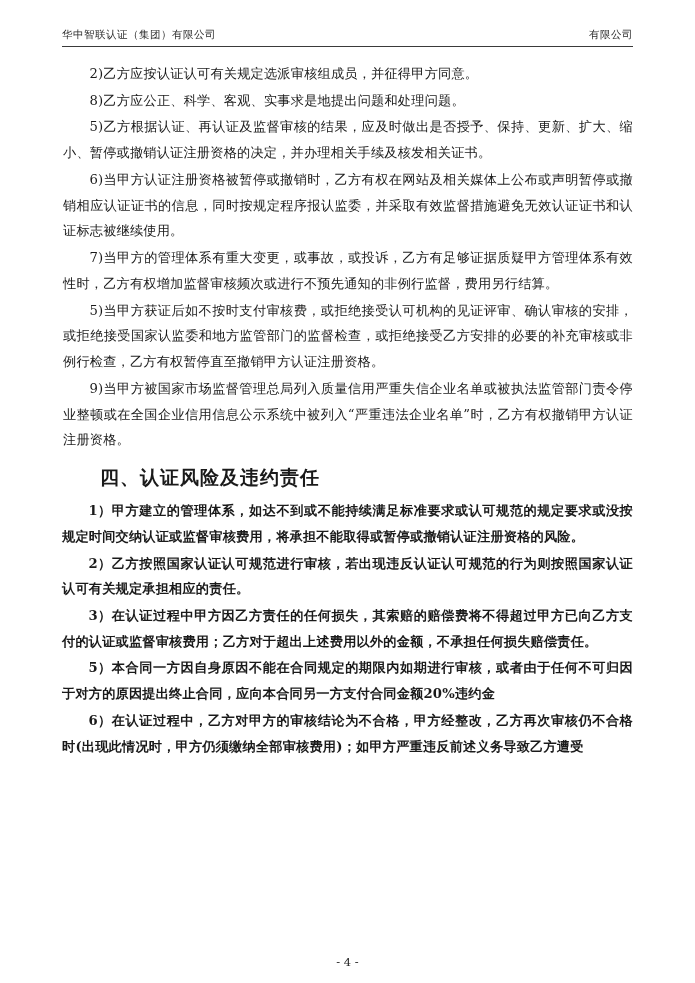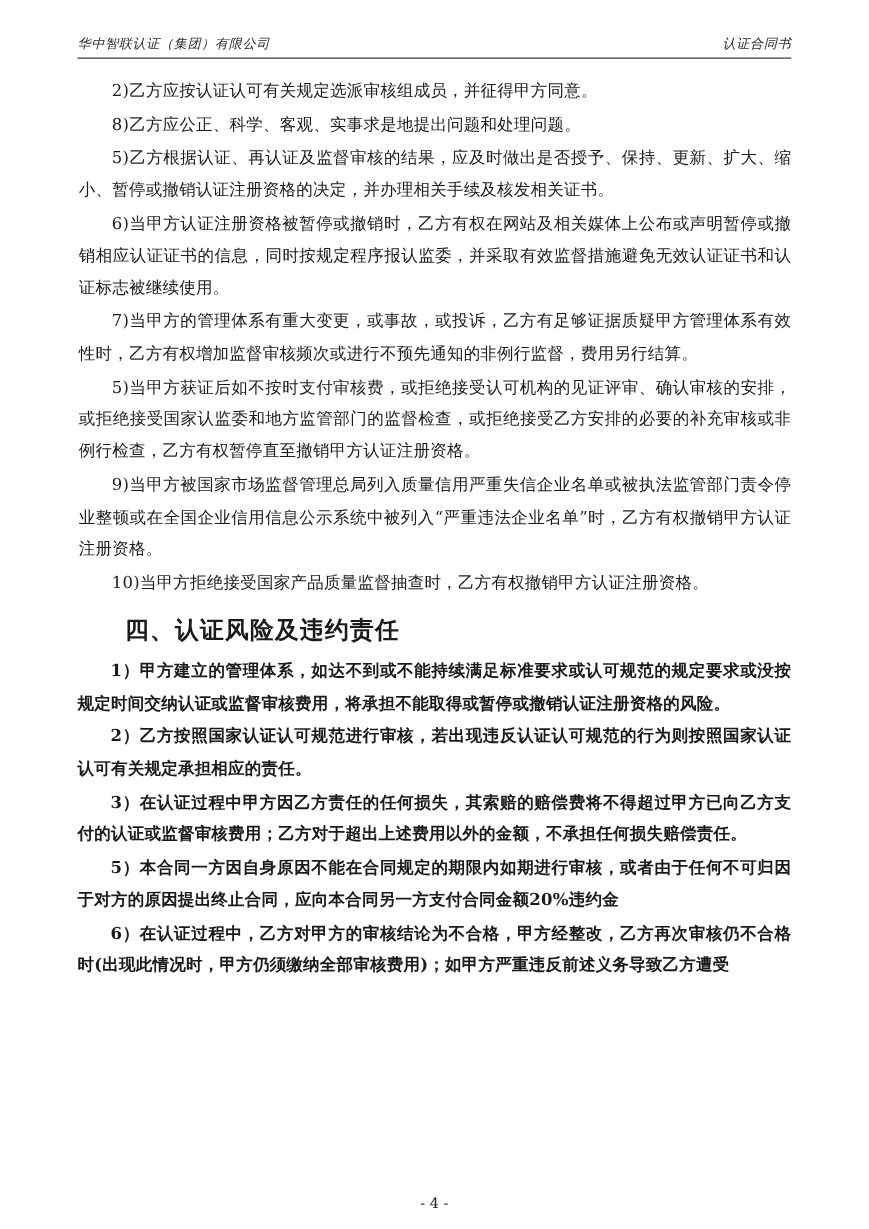--- a/index.html
+++ b/index.html
@@ -25,21 +25,20 @@
     bottom: 28px;
   }
   .header {
     display: flex;
     justify-content: space-between;
     align-items: flex-end;
     font-size: 10.5px;
     letter-spacing: 0.5px;
     color: #2a2a2a;
     padding-bottom: 4px;
-    font-style: italic;
   }
   .header-left, .header-right {
     white-space: nowrap;
   }
   .header-rule {
     border: 0;
     border-top: 1px solid #3a3a3a;
     margin: 0 0 14px 0;
   }
   .body {
@@ -79,34 +78,33 @@
   }
 </style>
 </head>
 <body>
 
 <div class="page">
   <div class="page-inner">
 
     <div class="header">
       <span class="header-left">华中智联认证（集团）有限公司</span>
-      <span class="header-right">认证合同书</span>
+      <span class="header-right">有限公司</span>
     </div>
     <hr class="header-rule">
 
     <div class="body">
 
       <p class="para">2)乙方应按认证认可有关规定选派审核组成员，并征得甲方同意。</p>
       <p class="para">8)乙方应公正、科学、客观、实事求是地提出问题和处理问题。</p>
       <p class="para">5)乙方根据认证、再认证及监督审核的结果，应及时做出是否授予、保持、更新、扩大、缩小、暂停或撤销认证注册资格的决定，并办理相关手续及核发相关证书。</p>
       <p class="para">6)当甲方认证注册资格被暂停或撤销时，乙方有权在网站及相关媒体上公布或声明暂停或撤销相应认证证书的信息，同时按规定程序报认监委，并采取有效监督措施避免无效认证证书和认证标志被继续使用。</p>
       <p class="para">7)当甲方的管理体系有重大变更，或事故，或投诉，乙方有足够证据质疑甲方管理体系有效性时，乙方有权增加监督审核频次或进行不预先通知的非例行监督，费用另行结算。</p>
       <p class="para">5)当甲方获证后如不按时支付审核费，或拒绝接受认可机构的见证评审、确认审核的安排，或拒绝接受国家认监委和地方监管部门的监督检查，或拒绝接受乙方安排的必要的补充审核或非例行检查，乙方有权暂停直至撤销甲方认证注册资格。</p>
       <p class="para">9)当甲方被国家市场监督管理总局列入质量信用严重失信企业名单或被执法监管部门责令停业整顿或在全国企业信用信息公示系统中被列入“严重违法企业名单”时，乙方有权撤销甲方认证注册资格。</p>
-      <p class="para">10)当甲方拒绝接受国家产品质量监督抽查时，乙方有权撤销甲方认证注册资格。</p>
 
       <h2 class="section">四、认证风险及违约责任</h2>
 
       <p class="hang bold">1）甲方建立的管理体系，如达不到或不能持续满足标准要求或认可规范的规定要求或没按规定时间交纳认证或监督审核费用，将承担不能取得或暂停或撤销认证注册资格的风险。</p>
       <p class="hang bold">2）乙方按照国家认证认可规范进行审核，若出现违反认证认可规范的行为则按照国家认证认可有关规定承担相应的责任。</p>
       <p class="hang bold">3）在认证过程中甲方因乙方责任的任何损失，其索赔的赔偿费将不得超过甲方已向乙方支付的认证或监督审核费用；乙方对于超出上述费用以外的金额，不承担任何损失赔偿责任。</p>
       <p class="hang bold">5）本合同一方因自身原因不能在合同规定的期限内如期进行审核，或者由于任何不可归因于对方的原因提出终止合同，应向本合同另一方支付合同金额20%违约金</p>
       <p class="hang bold">6）在认证过程中，乙方对甲方的审核结论为不合格，甲方经整改，乙方再次审核仍不合格时(出现此情况时，甲方仍须缴纳全部审核费用)；如甲方严重违反前述义务导致乙方遭受</p>
 
     </div>

